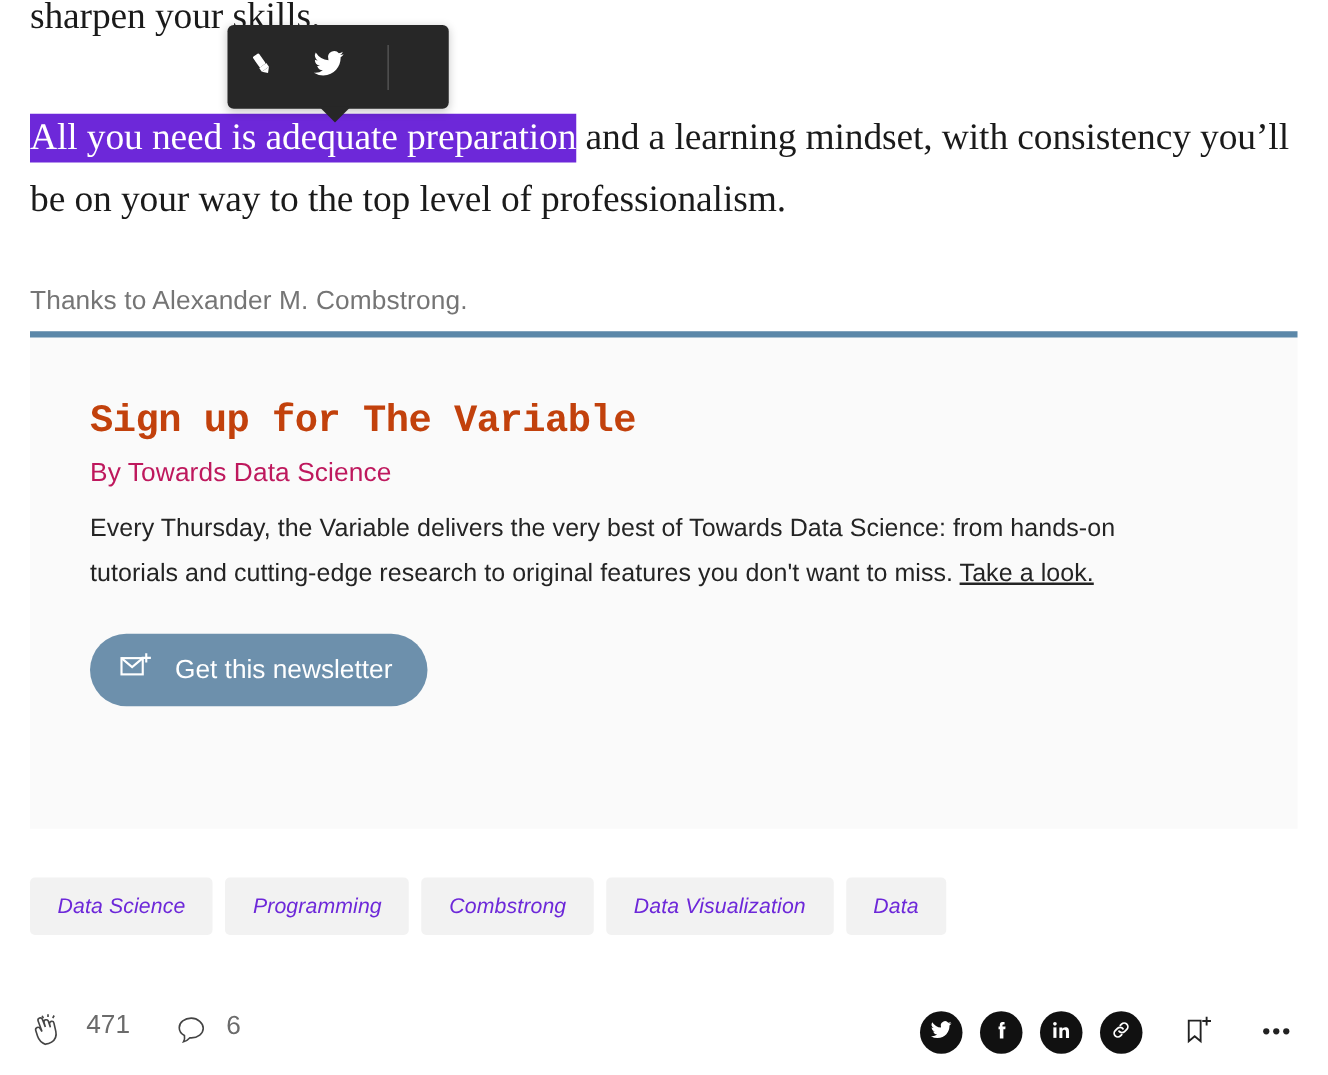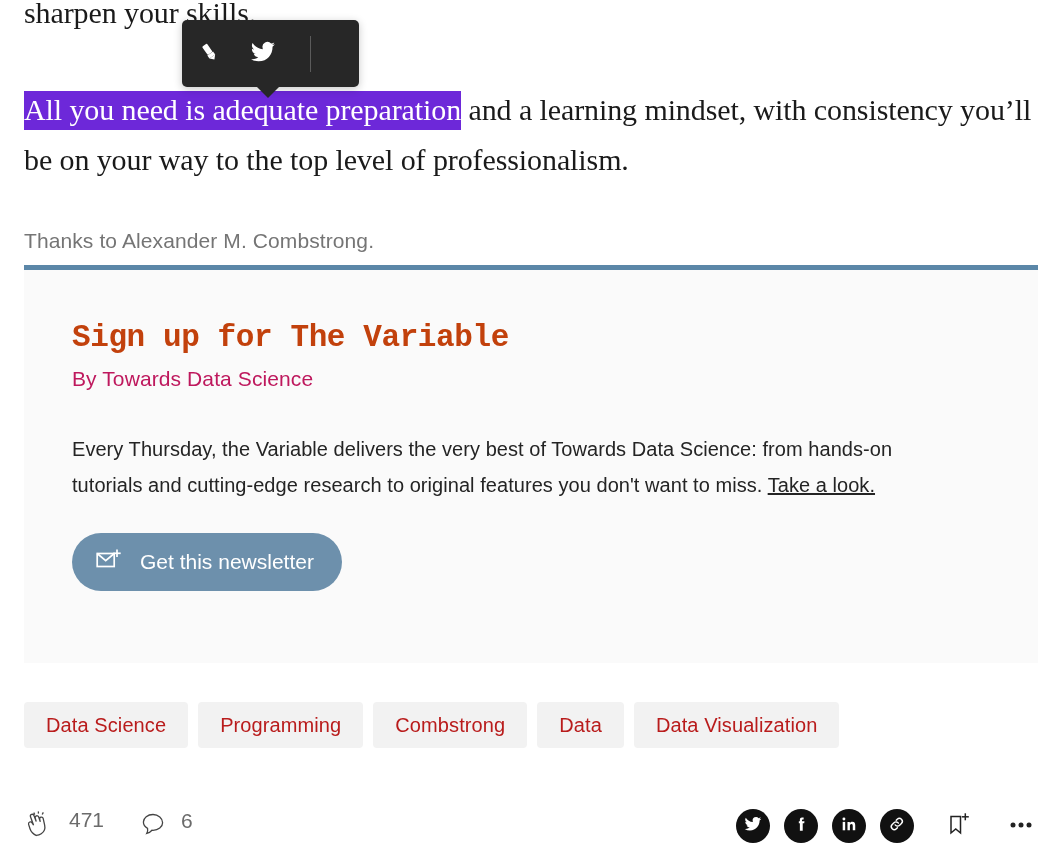--- a/index.html
+++ b/index.html
@@ -114,21 +114,21 @@
   .nl-byline {
     font-size: 21px;
     color: #be185d;
     margin: 12px 0 0 0;
     letter-spacing: 0.1px;
   }
   .nl-body {
     font-size: 20px;
     line-height: 36px;
     color: #242424;
-    margin: 40px 0 0 0;
+    margin: 14px 0 0 0;
     max-width: 880px;
     letter-spacing: 0.05px;
   }
   .nl-link {
     color: #242424;
     text-decoration: underline;
     cursor: pointer;
   }
   .nl-button {
     margin-top: 30px;
@@ -154,24 +154,25 @@
     display: flex;
     gap: 10px;
   }
   .tag {
     background: #f2f2f2;
     border-radius: 4px;
     height: 46px;
     display: flex;
     align-items: center;
     padding: 0 22px;
-    font-size: 20px;
-    color: #b91c1c;
+    font-size: 17px;
+    color: #6d28d9;
     cursor: pointer;
     letter-spacing: 0.1px;
+    font-style: italic;
   }
 
   
   .footer {
     position: absolute;
     left: 24px;
     top: 795px;
     width: 1014px;
     height: 62px;
     display: flex;
@@ -270,22 +271,22 @@
       </span>
       <span>Get this newsletter</span>
     </button>
   </div>
 </div>
 
 <div class="tags">
   <div class="tag">Data Science</div>
   <div class="tag">Programming</div>
   <div class="tag">Combstrong</div>
+  <div class="tag">Data Visualization</div>
   <div class="tag">Data</div>
-  <div class="tag">Data Visualization</div>
 </div>
 
 <div class="footer">
   <div class="footer-left">
     <div class="stat">
       <span>
         <svg width="32" height="32" viewBox="0 0 32 32" fill="none" stroke="#444444" stroke-width="1.3">
           <path d="M12.6 27.6c-3.1-1.2-5.6-3.6-6.6-6.8l-1.4-4.4c-.3-1 .2-2 1.1-2.4.9-.4 1.9 0 2.4.8l1.5 2.4-3.1-8.4c-.35-1 .15-2.05 1.1-2.4.95-.35 2 .15 2.35 1.1l2.3 6.1-1-3.4c-.3-1 .25-2.05 1.2-2.35.95-.3 1.95.25 2.25 1.2l1.6 4.8-.6-2.6c-.22-1 .4-1.95 1.35-2.15.95-.2 1.9.4 2.1 1.35l1.5 6.6c.75 3.3-.6 6.75-3.4 8.7-1.5 1.05-3.2 1.55-4.85 1.55"></path>
           <line x1="18.2" y1="6.5" x2="19.3" y2="4.4"></line>
           <line x1="14.4" y1="5.6" x2="14.4" y2="3.4"></line>

